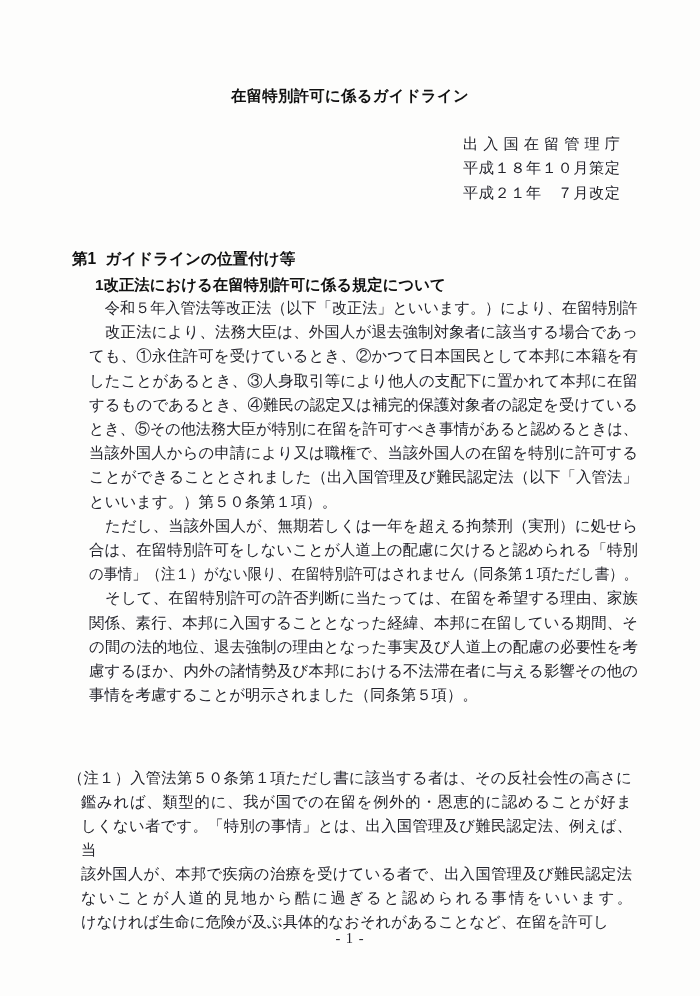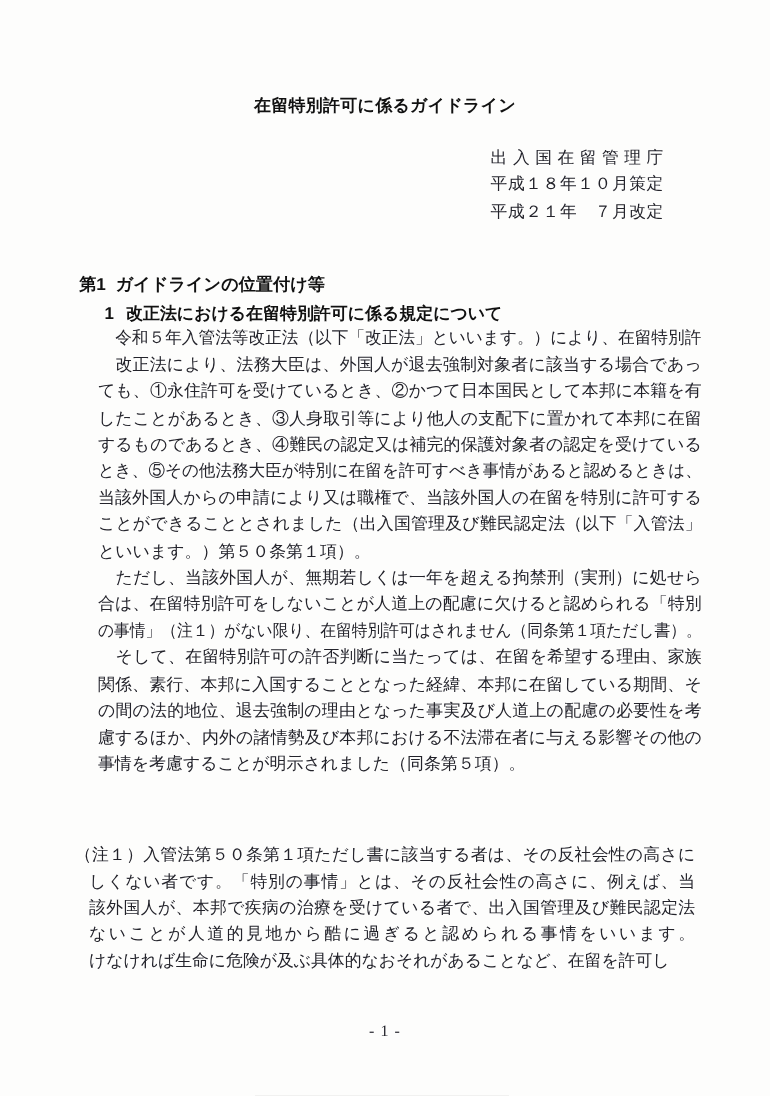--- a/index.html
+++ b/index.html
@@ -12,39 +12,39 @@
     font-family:"Liberation Serif","DejaVu Serif",serif;
   }
   .title{
     position:absolute;top:86px;left:0;width:700px;
     text-align:center;
     font-family:"Liberation Sans","DejaVu Sans",sans-serif;
     font-weight:bold;font-size:15.4px;color:#111;
     letter-spacing:0.3px;
   }
   .meta{
-    position:absolute;top:132px;right:97px;width:157px;
+    position:absolute;top:132px;right:80px;width:157px;
     font-size:15.2px;line-height:24.3px;color:#23232b;
   }
   .meta .meta-line, .meta .line{
     text-align:justify;text-align-last:justify;
     text-justify:inter-character;
   }
   .h1{
     position:absolute;top:249px;left:72px;
     font-family:"Liberation Sans","DejaVu Sans",sans-serif;
     font-weight:bold;font-size:15.6px;color:#111;text-align:center;
   }
   .h1 .h1-label{margin-left:9px;}
   .h2{
     position:absolute;top:275px;left:95px;
     font-family:"Liberation Sans","DejaVu Sans",sans-serif;
     font-weight:bold;font-size:15.4px;color:#111;
   }
-  .h2 .h2-label{margin-left:11px;}
+  .h2 .h2-label{margin-left:0;}
   .body-block{
     position:absolute;top:296px;left:89px;width:549px;
     font-size:15.4px;line-height:24.2px;
   }
   .para .line{
     text-align:justify;text-align-last:justify;
     text-justify:inter-character;
   }
   .para .line:last-child{text-align-last:left;}
   .para .line:first-child{text-indent:16px;}
@@ -110,21 +110,22 @@
         <div class="line" style="">そして、在留特別許可の許否判断に当たっては、在留を希望する理由、家族</div>
         <div class="line" style="">関係、素行、本邦に入国することとなった経緯、本邦に在留している期間、そ</div>
         <div class="line" style="">の間の法的地位、退去強制の理由となった事実及び人道上の配慮の必要性を考</div>
         <div class="line" style="">慮するほか、内外の諸情勢及び本邦における不法滞在者に与える影響その他の</div>
         <div class="line" style="">事情を考慮することが明示されました（同条第５項）。</div>
       </div>
   </div>
 
   <div class="footnote">
       <div class="line" style="">（注１）入管法第５０条第１項ただし書に該当する者は、その反社会性の高さに</div>
-      <div class="line" style="">しくない者です。「特別の事情」とは、その反社会性の高さに、例えば、当</div>
+      <div class="line" style="">鑑みれば、類型的に、我が国での在留を例外的・恩恵的に認めることが好ま</div>
+      <div class="line" style="">しくない者です。「特別の事情」とは、出入国管理及び難民認定法、例えば、当</div>
       <div class="line" style="">該外国人が、本邦で疾病の治療を受けている者で、出入国管理及び難民認定法</div>
       <div class="line" style="">ないことが人道的見地から酷に過ぎると認められる事情をいいます。</div>
       <div class="line" style="">けなければ生命に危険が及ぶ具体的なおそれがあることなど、在留を許可し</div>
     </div>
 
   <div class="pagenum">- 1 -</div>
 
 </div>
 
 </body></html>

